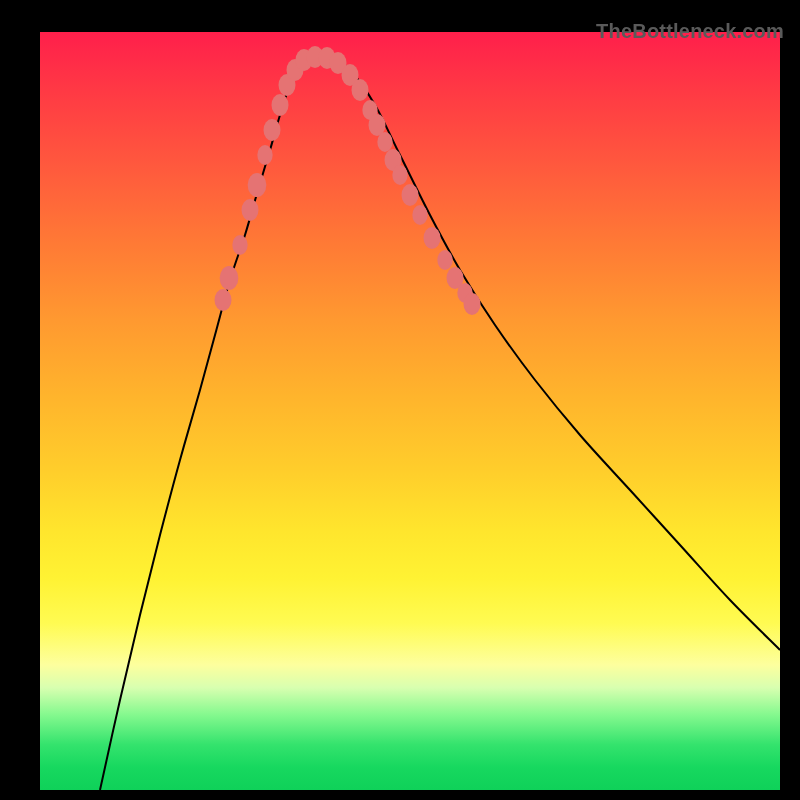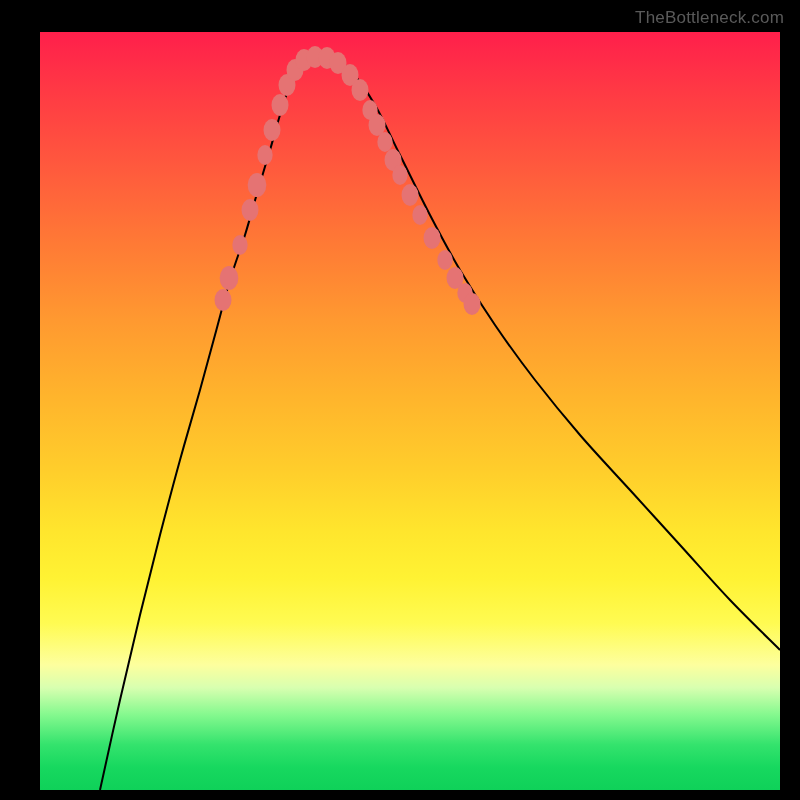--- a/index.html
+++ b/index.html
@@ -12,25 +12,25 @@
     font-family: Arial, Helvetica, sans-serif;
   }
   .frame {
     position: relative;
     width: 800px;
     height: 800px;
     background: #000;
   }
   .watermark {
     position: absolute;
-    top: 8px;
+    top: 20px;
     right: 16px;
     color: #5a5a5a;
-    font-size: 17px;
-    font-weight: 400;
+    font-size: 20px;
+    font-weight: 700;
     letter-spacing: 0.2px;
     z-index: 5;
   }
   .plot-area {
     position: absolute;
     left: 40px;
     top: 32px;
     width: 740px;
     height: 758px;
     

